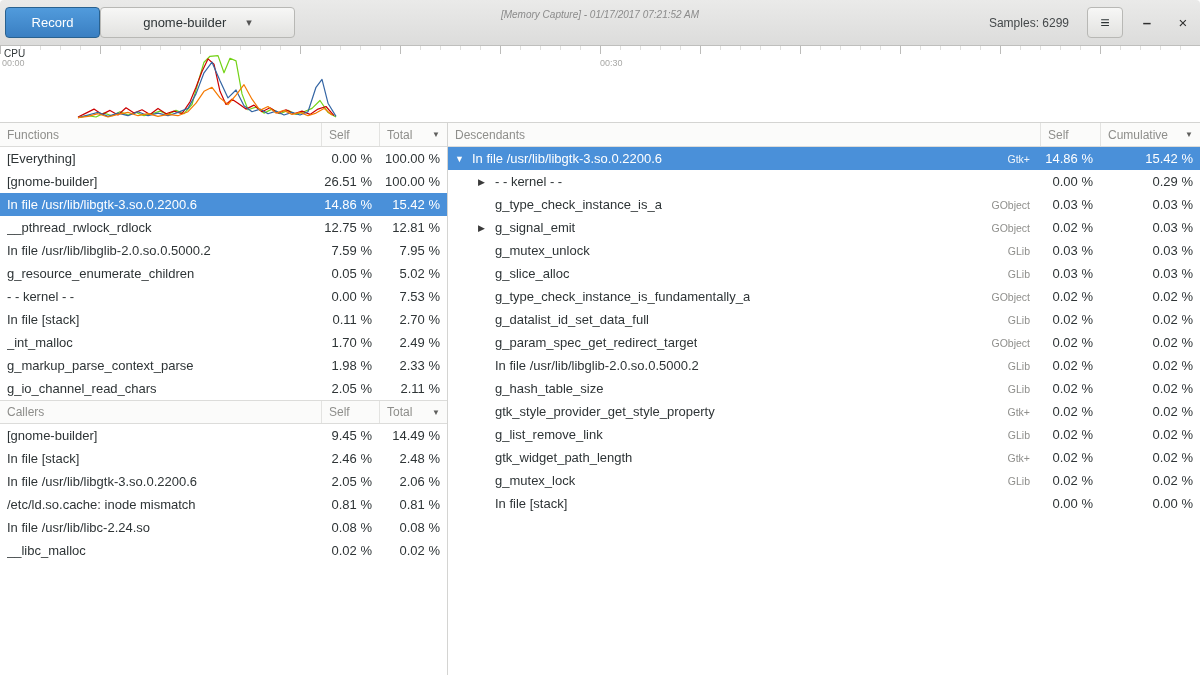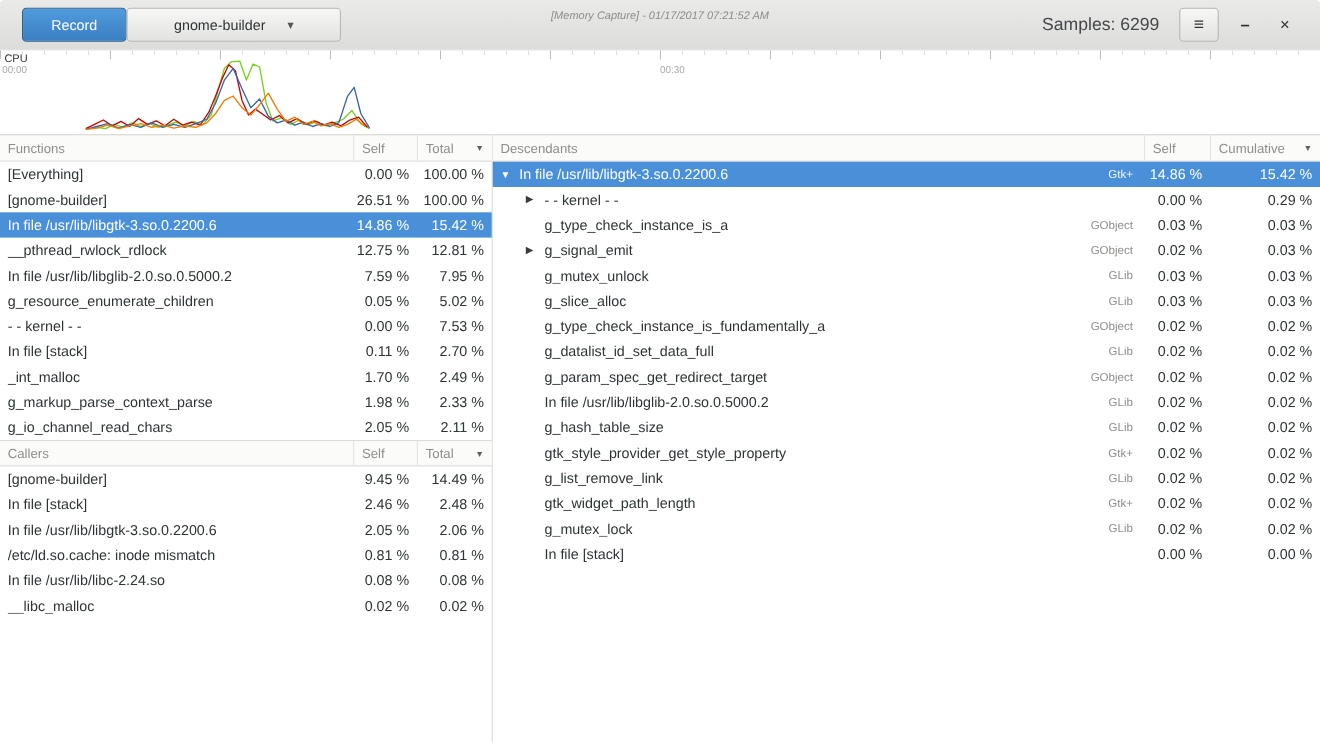--- a/index.html
+++ b/index.html
@@ -1,32 +1,32 @@
 <!DOCTYPE html>
 <html><head>
 <meta charset="utf-8">
 <style>
   * { margin:0; padding:0; box-sizing:border-box; }
   html,body { width:1200px; height:675px; overflow:hidden; }
   body { font-family:"Liberation Sans","DejaVu Sans",sans-serif; background:#ffffff; color:#2e3436; }
 
   
   .headerbar { height:46px; background:linear-gradient(#eaeae9,#dcdcdb); border-bottom:1px solid #bfbfbd;
-               display:flex; align-items:center; padding:0 20px; position:relative; border-radius:4px 4px 0 0; }
+               display:flex; align-items:center; padding:0 5px; position:relative; border-radius:4px 4px 0 0; }
   .record-btn { height:31px; min-width:95px; padding:0 20px; background:linear-gradient(#519bdc,#3a7fc2);
                 border:1px solid #29618f; border-radius:4px; color:#fff; font-size:13px; font-family:inherit; cursor:pointer; }
   .process-select { margin-left:0; height:31px; width:195px; background:linear-gradient(#f7f7f6,#e2e2e0);
                     border:1px solid #b8b8b5; border-radius:4px; font-size:13px; color:#2e3436;
                     display:flex; align-items:center; justify-content:center; gap:20px; font-family:inherit; cursor:pointer; }
   .process-select .arrow { font-size:11px; color:#555; }
   .title-block { position:absolute; left:0; right:0; top:7px; text-align:center; pointer-events:none; }
   .title { font-size:13px; font-weight:bold; color:#2b2b2b; }
   .subtitle { font-size:10px; color:#8b8b8b; margin-top:2px;font-style:italic; }
   .header-right { margin-left:auto; display:flex; align-items:center; gap:12px; z-index:1; }
-  .samples { font-size:16px; color:#44484a; margin-right:6px; }
+  .samples { font-size:12px; color:#44484a; margin-right:6px; }
   .menu-btn { width:36px; height:31px; background:linear-gradient(#f7f7f6,#e2e2e0); border:1px solid #b8b8b5;
               border-radius:4px; font-size:16px; color:#2e3436; cursor:pointer; line-height:1; }
   .win-btn { width:24px; height:24px; background:transparent; border:none; font-size:15px; color:#2f2f2f; cursor:pointer; line-height:1; }
   .win-btn.min { font-weight:bold; }
 
   
   .cpu-graph { position:relative; height:77px; border-bottom:1px solid #d4d4d2; background:#fff; }
   .ruler { position:absolute; top:0; left:0; right:0; height:8px;
     background-image:
       repeating-linear-gradient(to right,#bcbcba 0,#bcbcba 1px,transparent 1px,transparent 100px),

